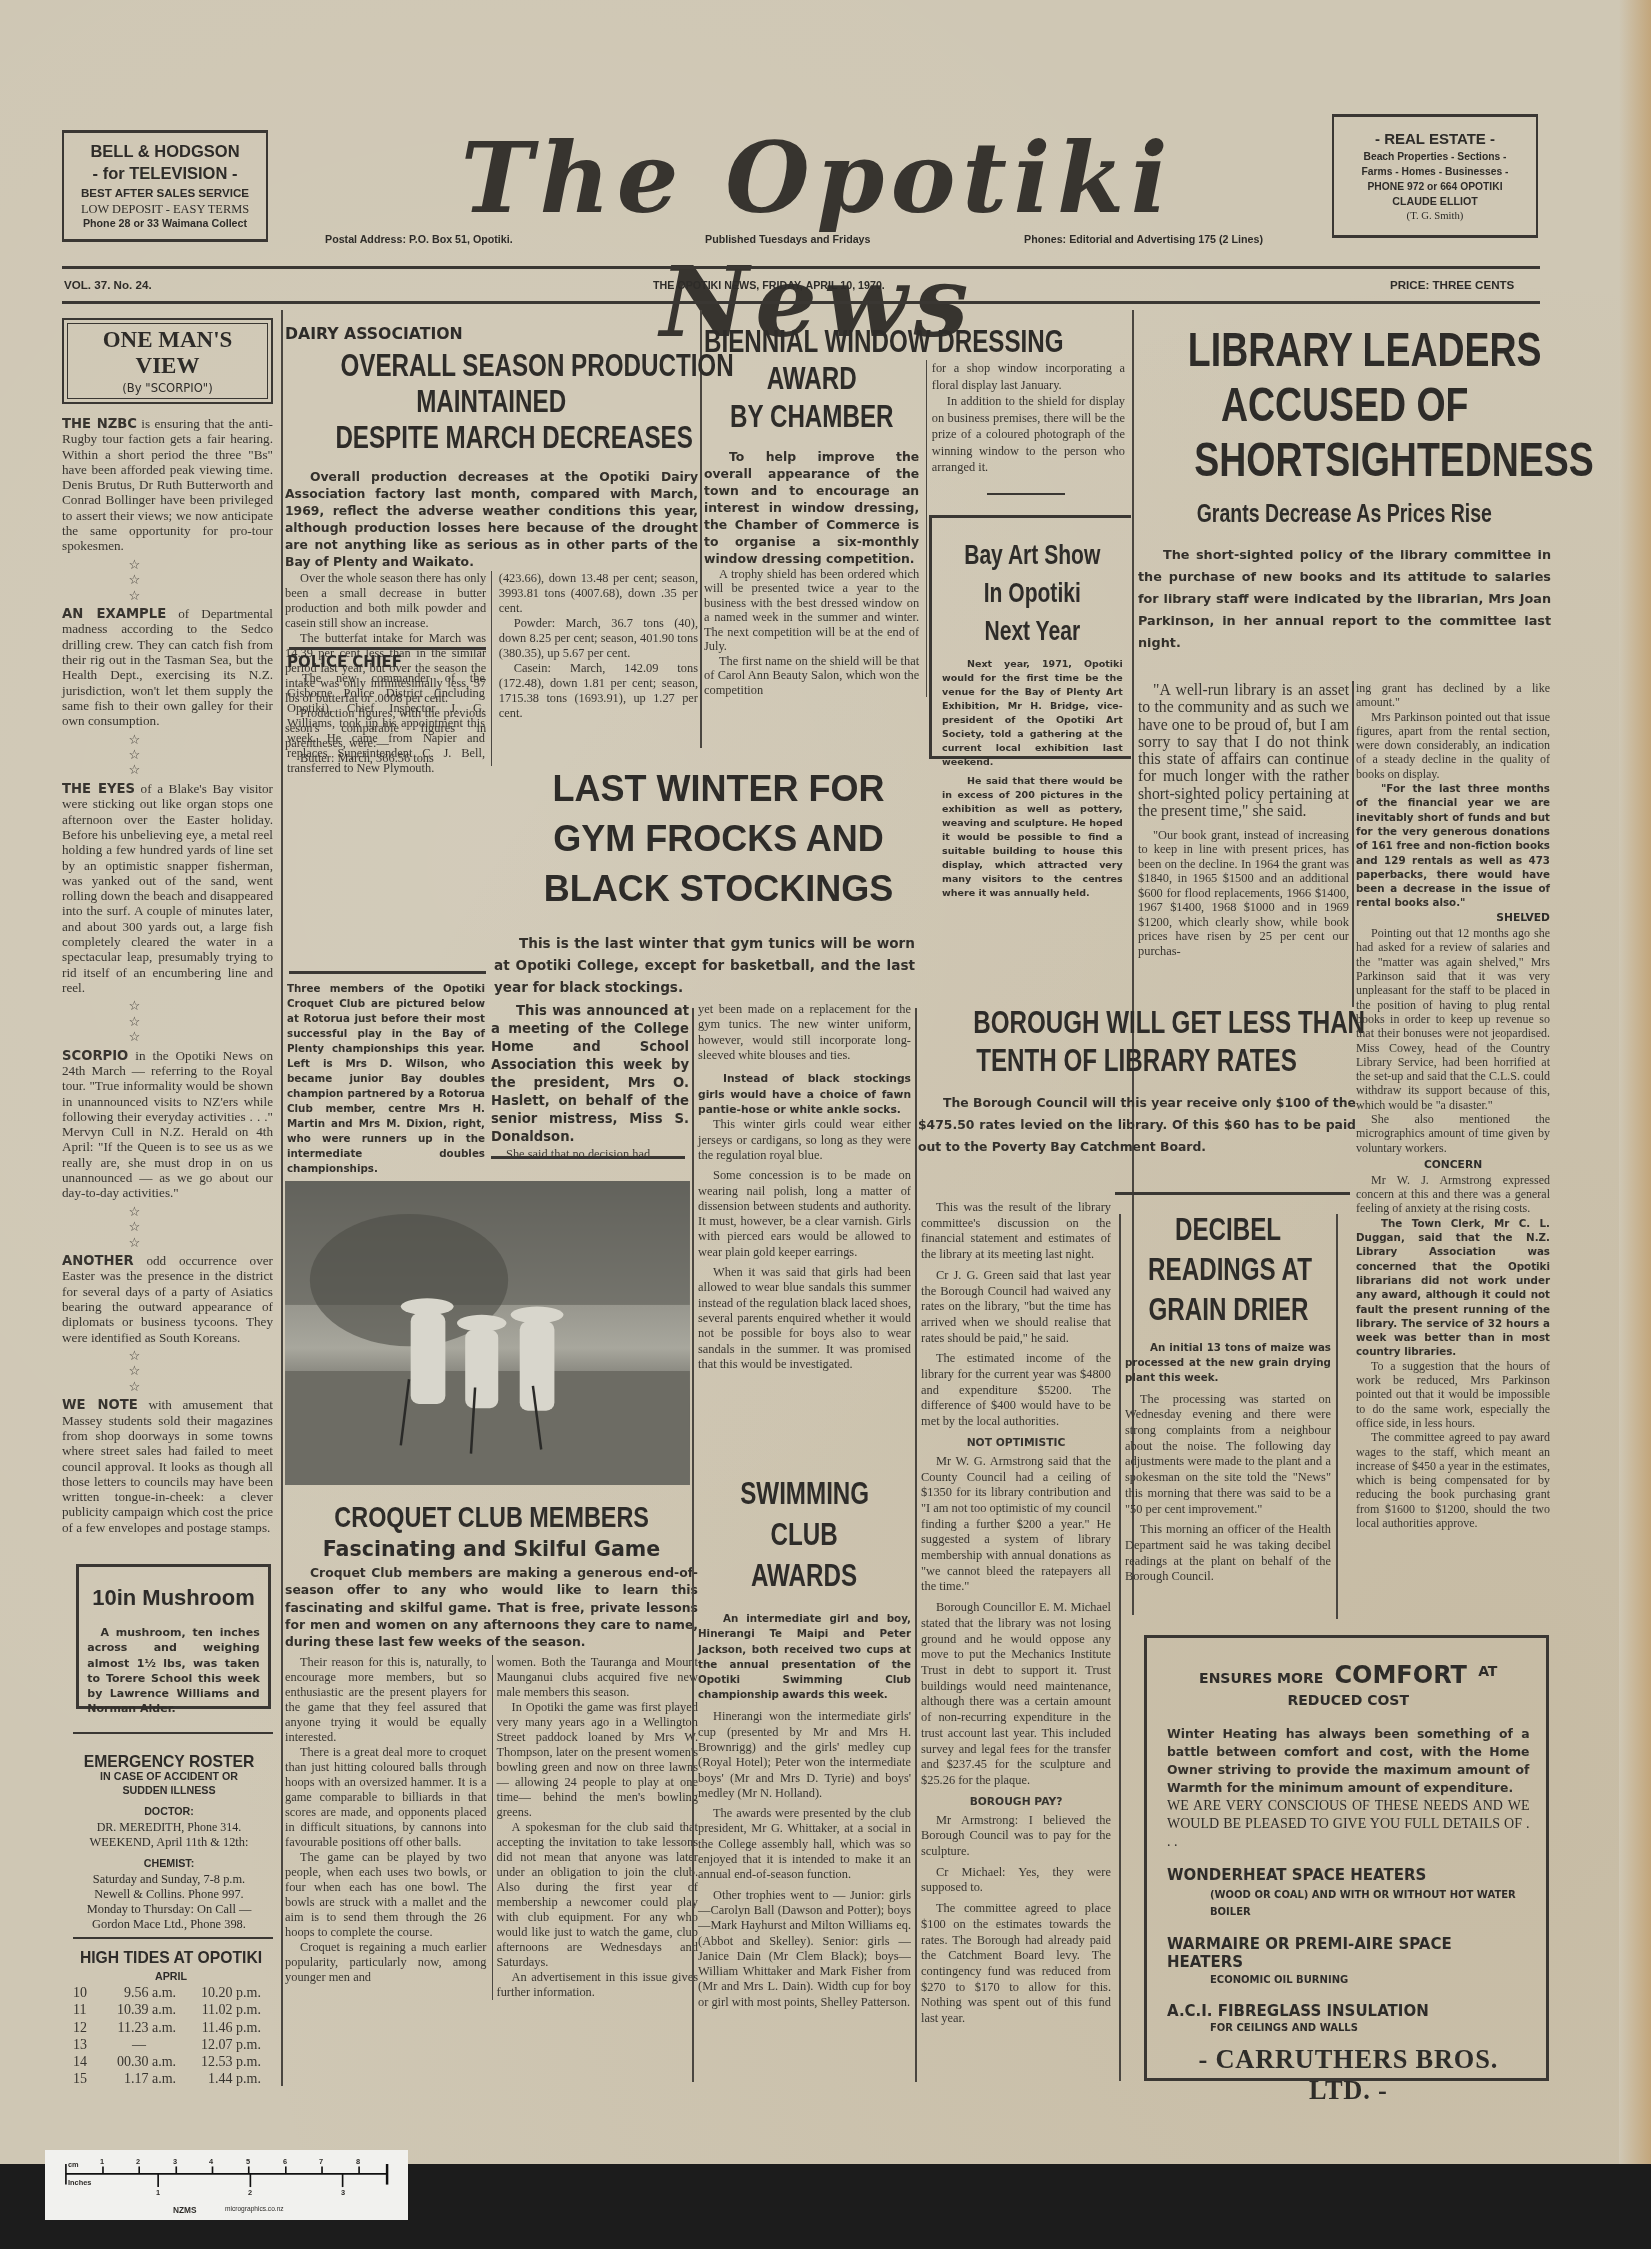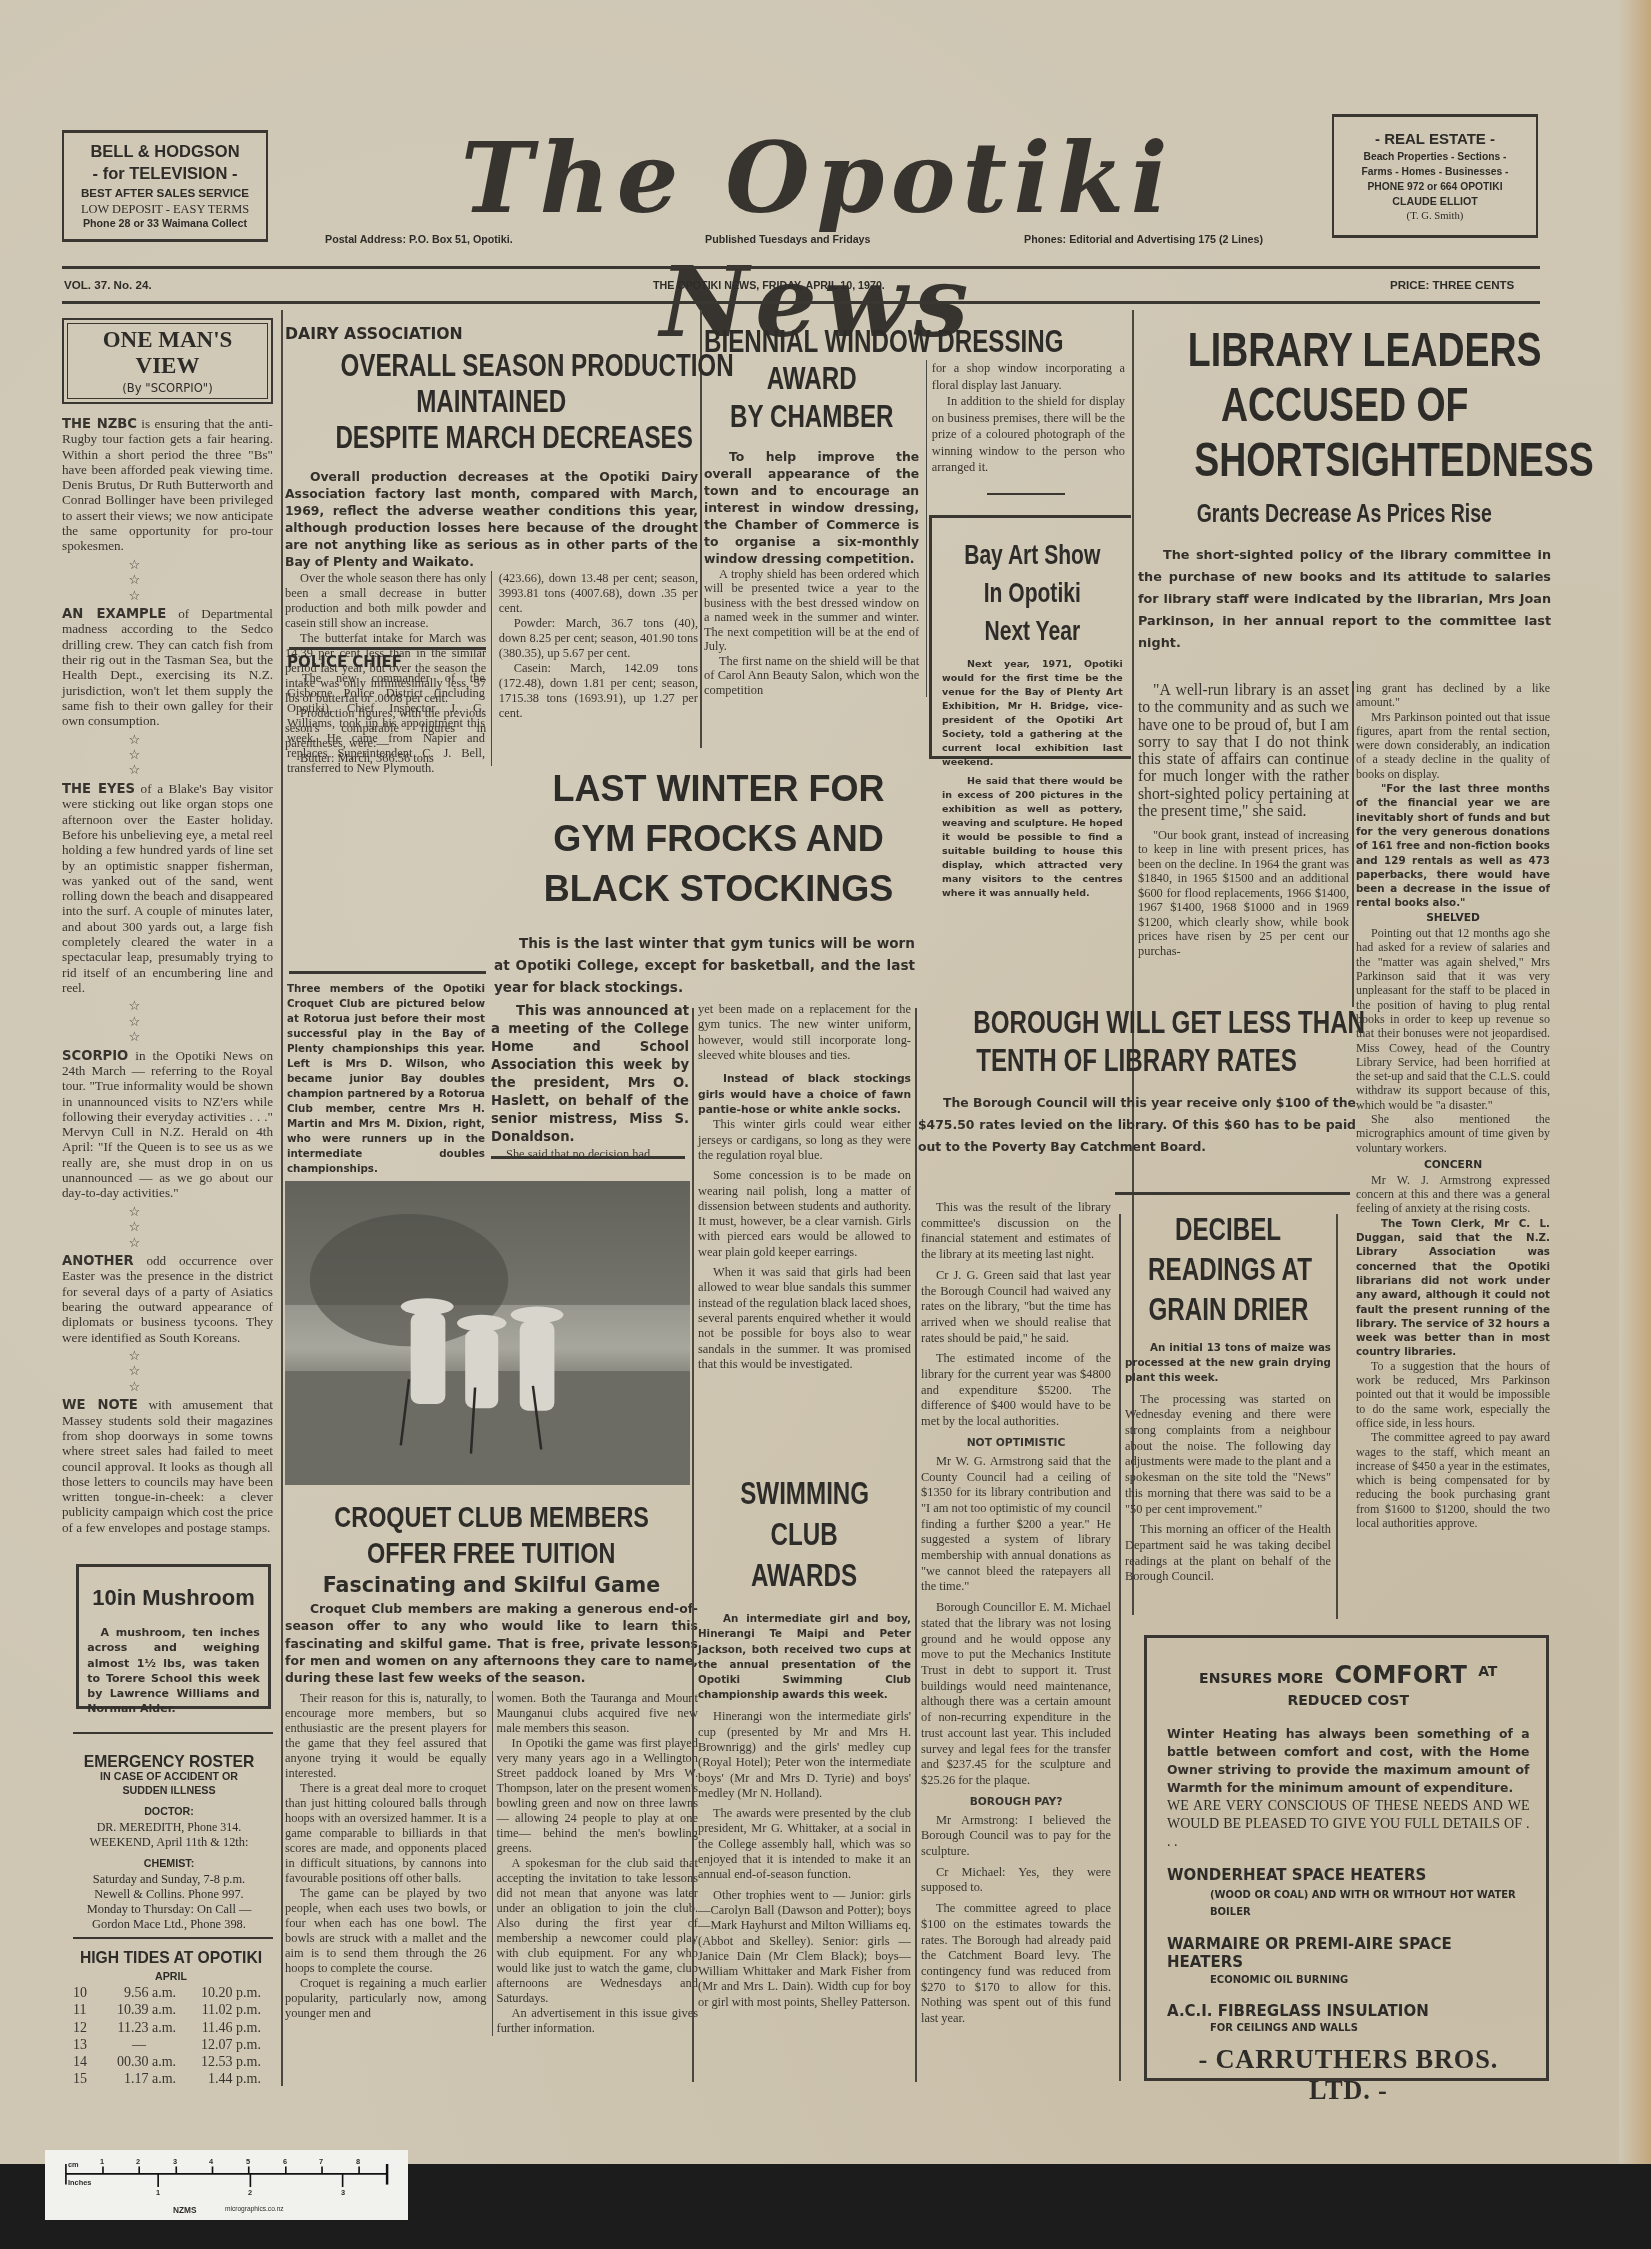--- a/index.html
+++ b/index.html
@@ -196,21 +196,20 @@
         <line x1="150" y1="240" x2="140" y2="320"></line>
           <line x1="230" y1="250" x2="225" y2="330"></line>
           <line x1="300" y1="248" x2="310" y2="325"></line>
       </g>
     </svg>
   </div>
 
   <div class="abs" style="left:285px;top:1499px;width:413px;">
     <div class="hl" style="font-size:30px;line-height:36px;">
       <div><span class="sq">CROQUET CLUB MEMBERS</span></div>
-      <div><span class="sq">OFFER FREE TUITION</span></div>
     </div>
     <div class="kick" style="text-align:center;font-size:20.6px;margin:1.7px 0 3.3px;">Fascinating and Skilful Game</div>
     <div class="lead" style="font-size:12.4px;line-height:17.3px;">
         <p>Croquet Club members are making a generous end-of-season offer to any who would like to learn this fascinating and skilful game. That is free, private lessons for men and women on any afternoons they care to name, during these last few weeks of the season.</p>
       </div>
     <div style="display:flex;gap:4px;margin-top:5px;">
       <div class="body" style="width:203px;font-size:12.4px;line-height:15px;border-right:0.8px solid #4a4640;padding-right:5px;">
         <p>Their reason for this is, naturally, to encourage more members, but so enthusiastic are the present players for the game that they feel assured that anyone trying it would be equally interested.</p>
           <p>There is a great deal more to croquet than just hitting coloured balls through hoops with an oversized hammer. It is a game comparable to billiards in that scores are made, and opponents placed in difficult situations, by cannons into favourable positions off other balls.</p>
           <p>The game can be played by two people, when each uses two bowls, or four when each has one bowl. The bowls are struck with a mallet and the aim is to send them through the 26 hoops to complete the course.</p>
@@ -375,21 +374,21 @@
   </div>
   <div class="vr" style="left:1352px;top:681px;height:326px;"></div>
   <div class="abs" style="left:1356px;top:681px;width:194px;">
     <div class="body" style="font-size:12px;line-height:14.3px;">
       <p style="text-indent:0">ing grant has declined by a like amount."</p>
         <p>Mrs Parkinson pointed out that issue figures, apart from the rental section, were down considerably, an indication of a steady decline in the quality of books on display.</p>
     </div>
     <div class="lead" style="font-size:10.3px;line-height:14.3px;">
         <p>"For the last three months of the financial year we are inevitably short of funds and but for the very generous donations of 161 free and non-fiction books and 129 rentals as well as 473 paperbacks, there would have been a decrease in the issue of rental books also."</p>
       </div>
-    <div class="sub" style="font-size:10.7px;margin:1.7px 0;">SHELVED</div>
+    <div class="sub" style="font-size:10.7px;margin:1.7px 0;text-align:right;">SHELVED</div>
     <div class="body" style="font-size:12px;line-height:14.3px;">
       <p>Pointing out that 12 months ago she had asked for a review of salaries and the "matter was again shelved," Mrs Parkinson said that it was very unpleasant for the staff to be placed in the position of having to plug rental books in order to keep up revenue so that their bonuses were not jeopardised. Miss Cowey, head of the Country Library Service, had been horrified at the set-up and said that the C.L.S. could withdraw its support because of this, which would be "a disaster."</p>
         <p>She also mentioned the micrographics amount of time given by voluntary workers.</p>
     </div>
     <div class="sub" style="font-size:10.7px;margin:3.3px 0 1.7px;">CONCERN</div>
     <div class="body" style="font-size:12px;line-height:14.3px;">
         <p>Mr W. J. Armstrong expressed concern at this and there was a general feeling of anxiety at the rising costs.</p>
       </div>
     <div class="lead" style="font-size:10.3px;line-height:14.3px;">
         <p>The Town Clerk, Mr C. L. Duggan, said that the N.Z. Library Association was concerned that the Opotiki librarians did not work under any award, although it could not fault the present running of the library. The service of 32 hours a week was better than in most country libraries.</p>

